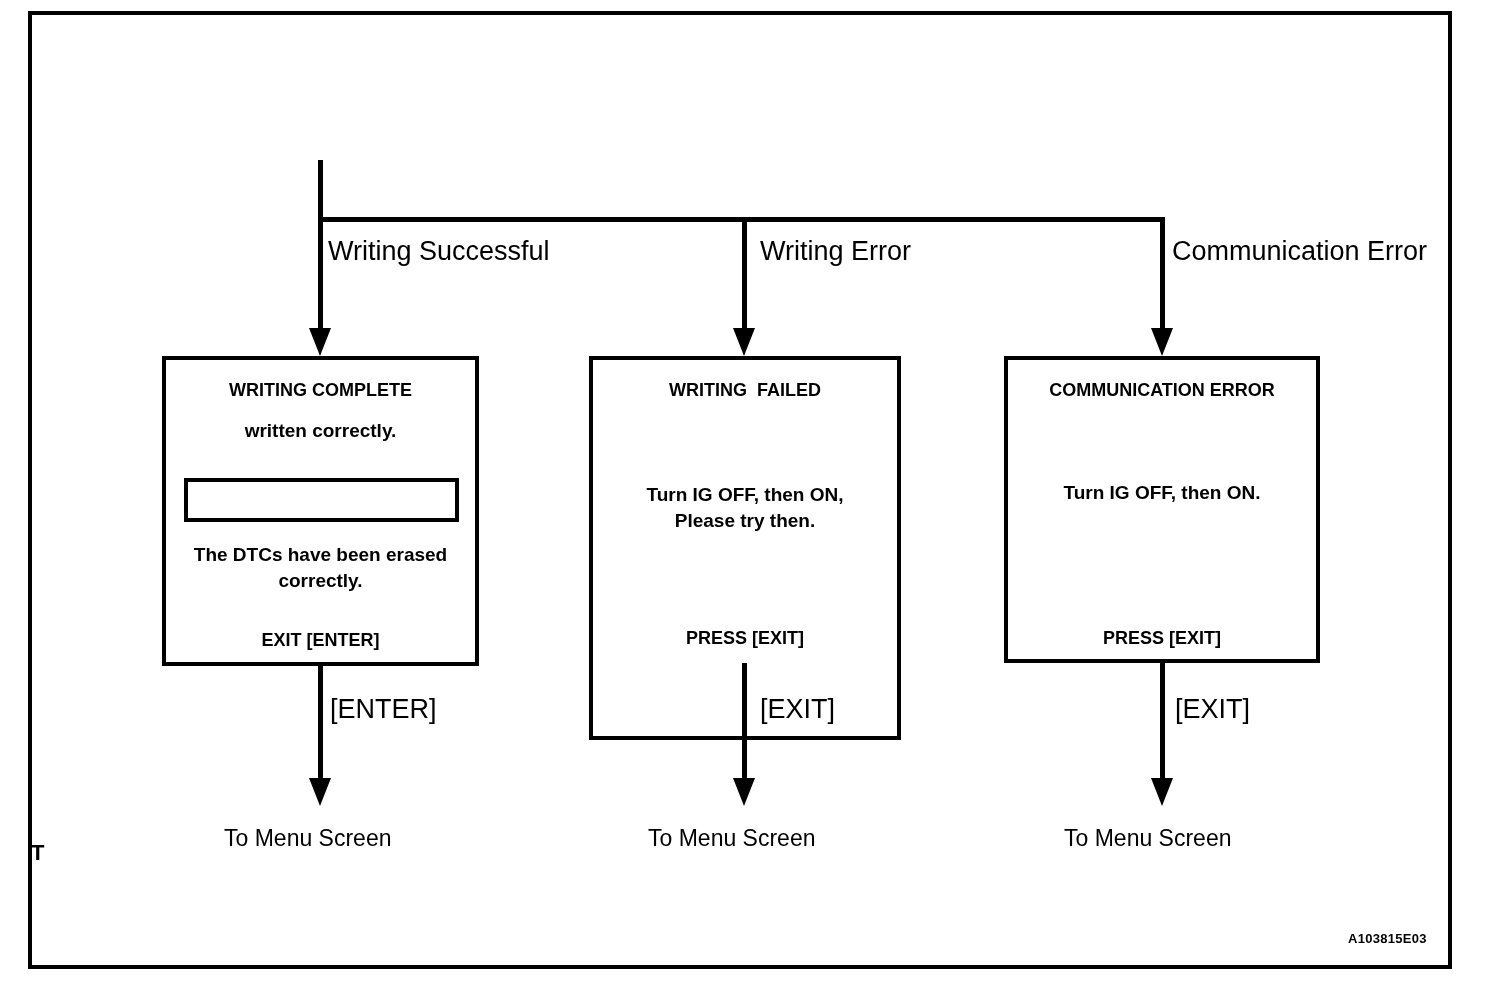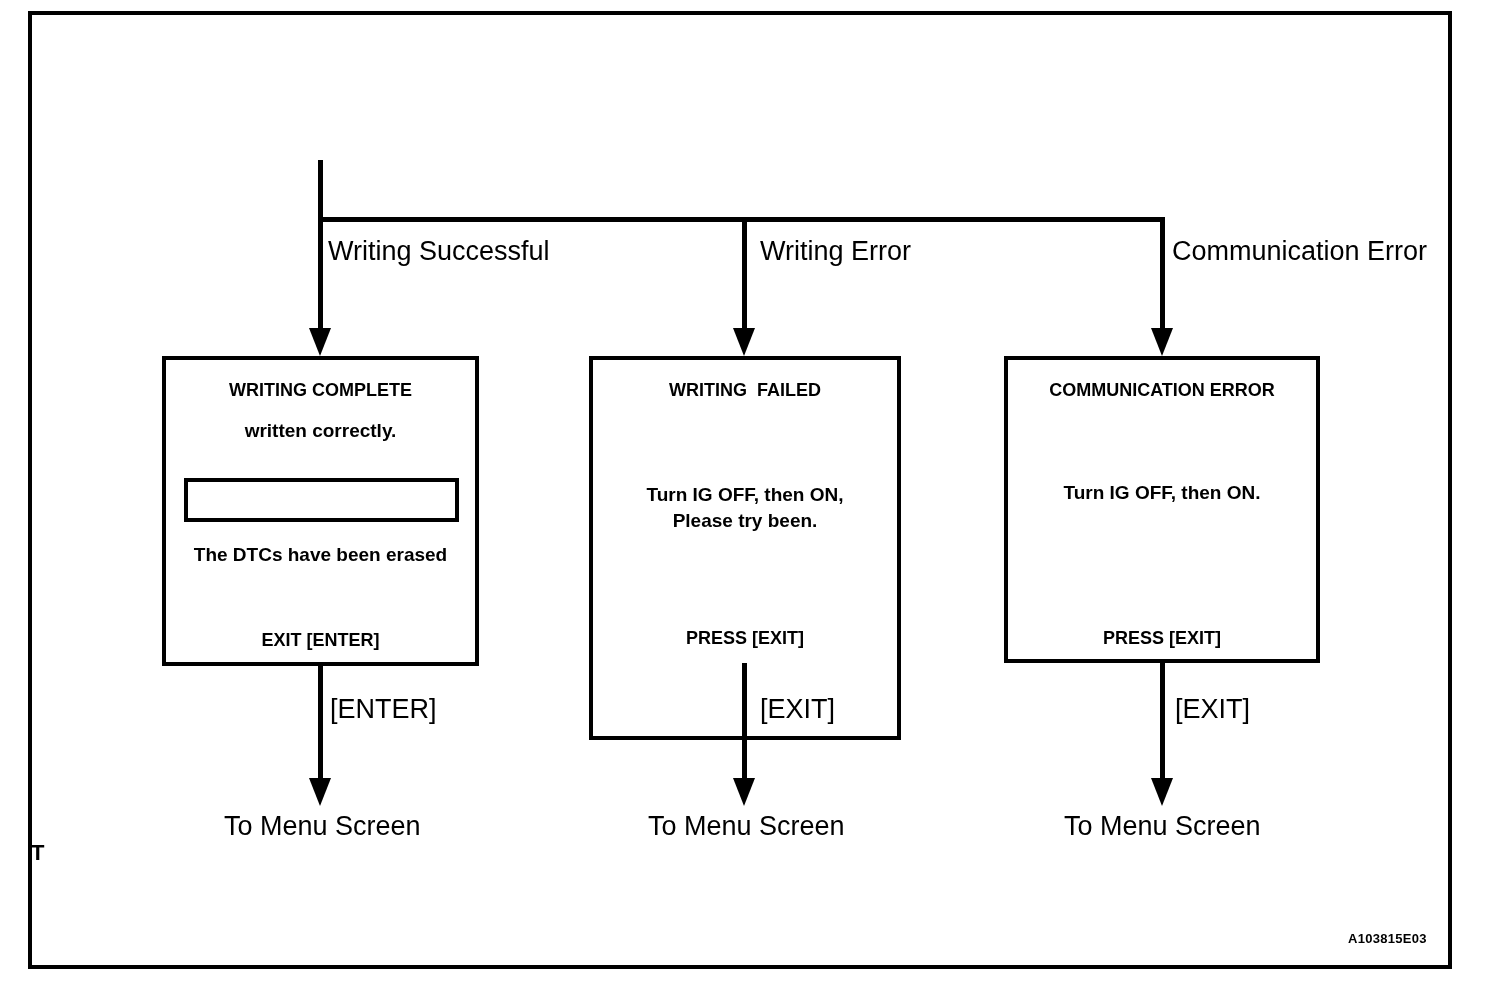--- a/index.html
+++ b/index.html
@@ -83,23 +83,24 @@
   .key-label {
     position: absolute;
     font-size: 27px;
     line-height: 1;
     white-space: nowrap;
   }
 
   
   .terminal-label {
     position: absolute;
-    font-size: 27px;
+    font-size: 23px;
     line-height: 1;
     white-space: nowrap;
+    margin-top: 14px;
   }
 
   
   .screen-box {
     position: absolute;
     border: 4px solid #000000;
     box-sizing: border-box;
     background: #ffffff;
   }
   .screen-title {
@@ -166,29 +167,30 @@
   <div class="branch-label" style="left:1172px; top:238px;">Communication Error</div>
 
   <div class="screen-box" style="left:162px; top:356px; width:317px; height:310px;">
     <div class="screen-title" style="top:20px;">WRITING COMPLETE</div>
     <div class="screen-body" style="top:58px;">
       <div>written correctly.</div>
     </div>
     <div class="vin-field" style="left:18px; top:118px; width:275px; height:44px;"></div>
     <div class="screen-body" style="top:182px;">
       <div>The DTCs have been erased</div>
+      <div>correctly.</div>
     </div>
     <div class="screen-footer" style="top:271px;">EXIT [ENTER]</div>
   </div>
 
   <div class="screen-box" style="left:589px; top:356px; width:312px; height:384px;">
     <div class="screen-title" style="top:20px;">WRITING  FAILED</div>
     <div class="screen-body" style="top:122px;">
       <div>Turn IG OFF, then ON,</div>
-      <div>Please try been.</div>
+      <div>Please try then.</div>
     </div>
     <div class="screen-footer" style="top:269px;">PRESS [EXIT]</div>
   </div>
 
   <div class="screen-box" style="left:1004px; top:356px; width:316px; height:307px;">
     <div class="screen-title" style="top:20px;">COMMUNICATION ERROR</div>
     <div class="screen-body" style="top:120px;">
       <div>Turn IG OFF, then ON.</div>
     </div>
     <div class="screen-footer" style="top:269px;">PRESS [EXIT]</div>

